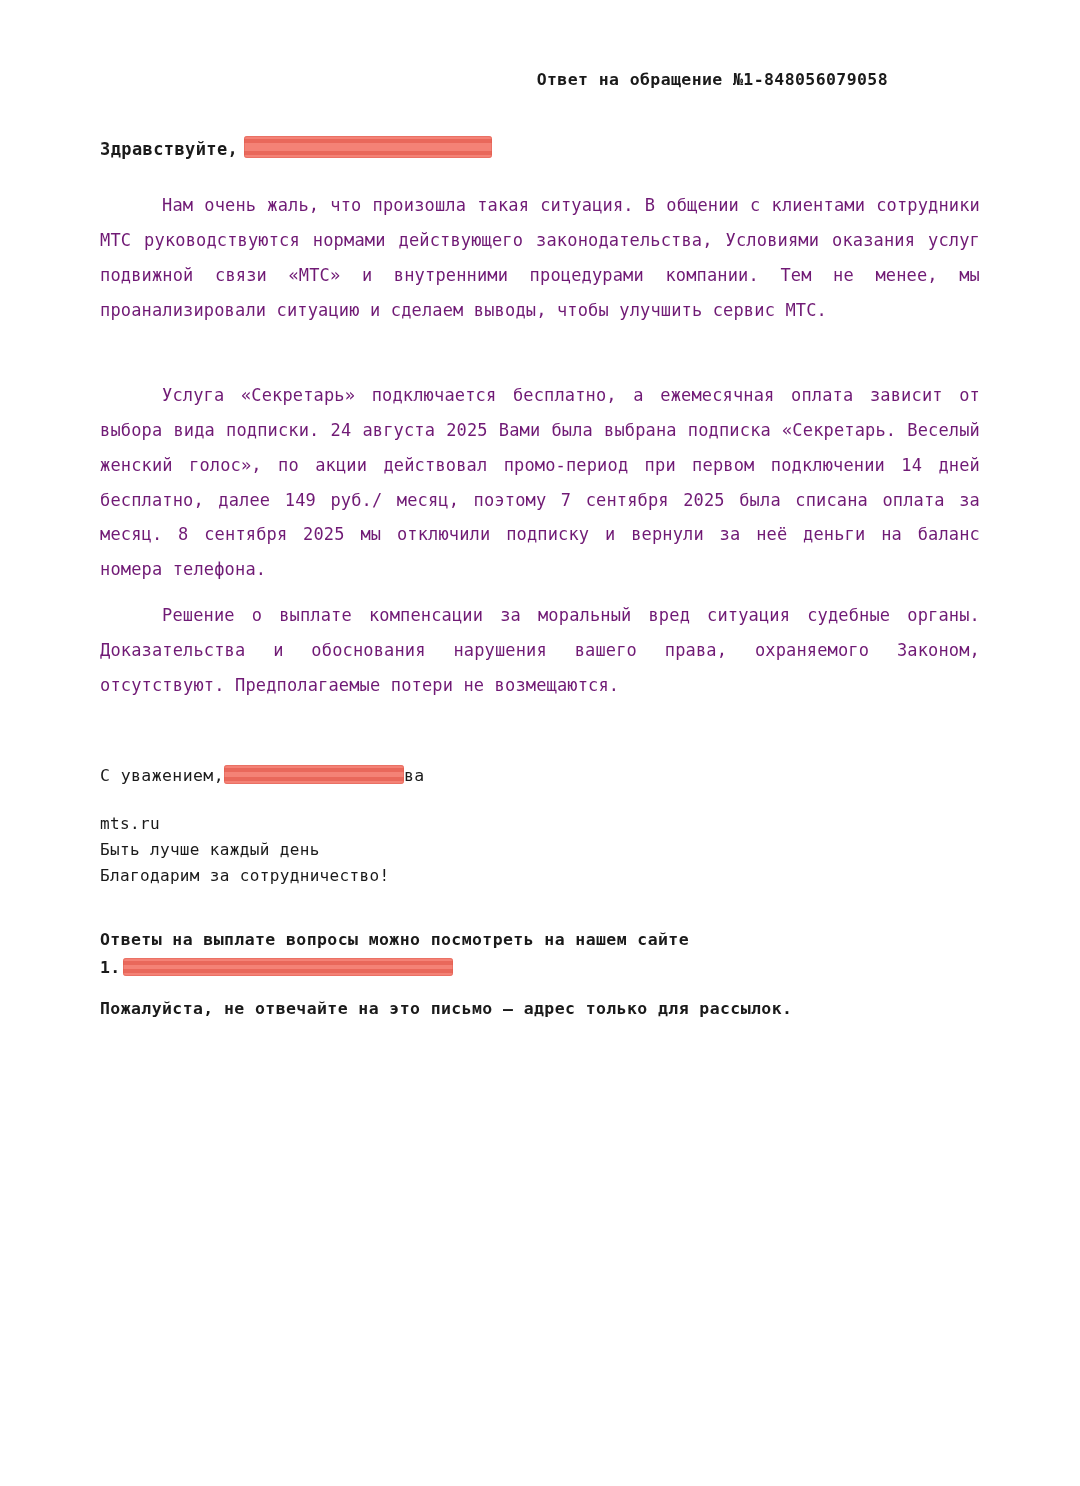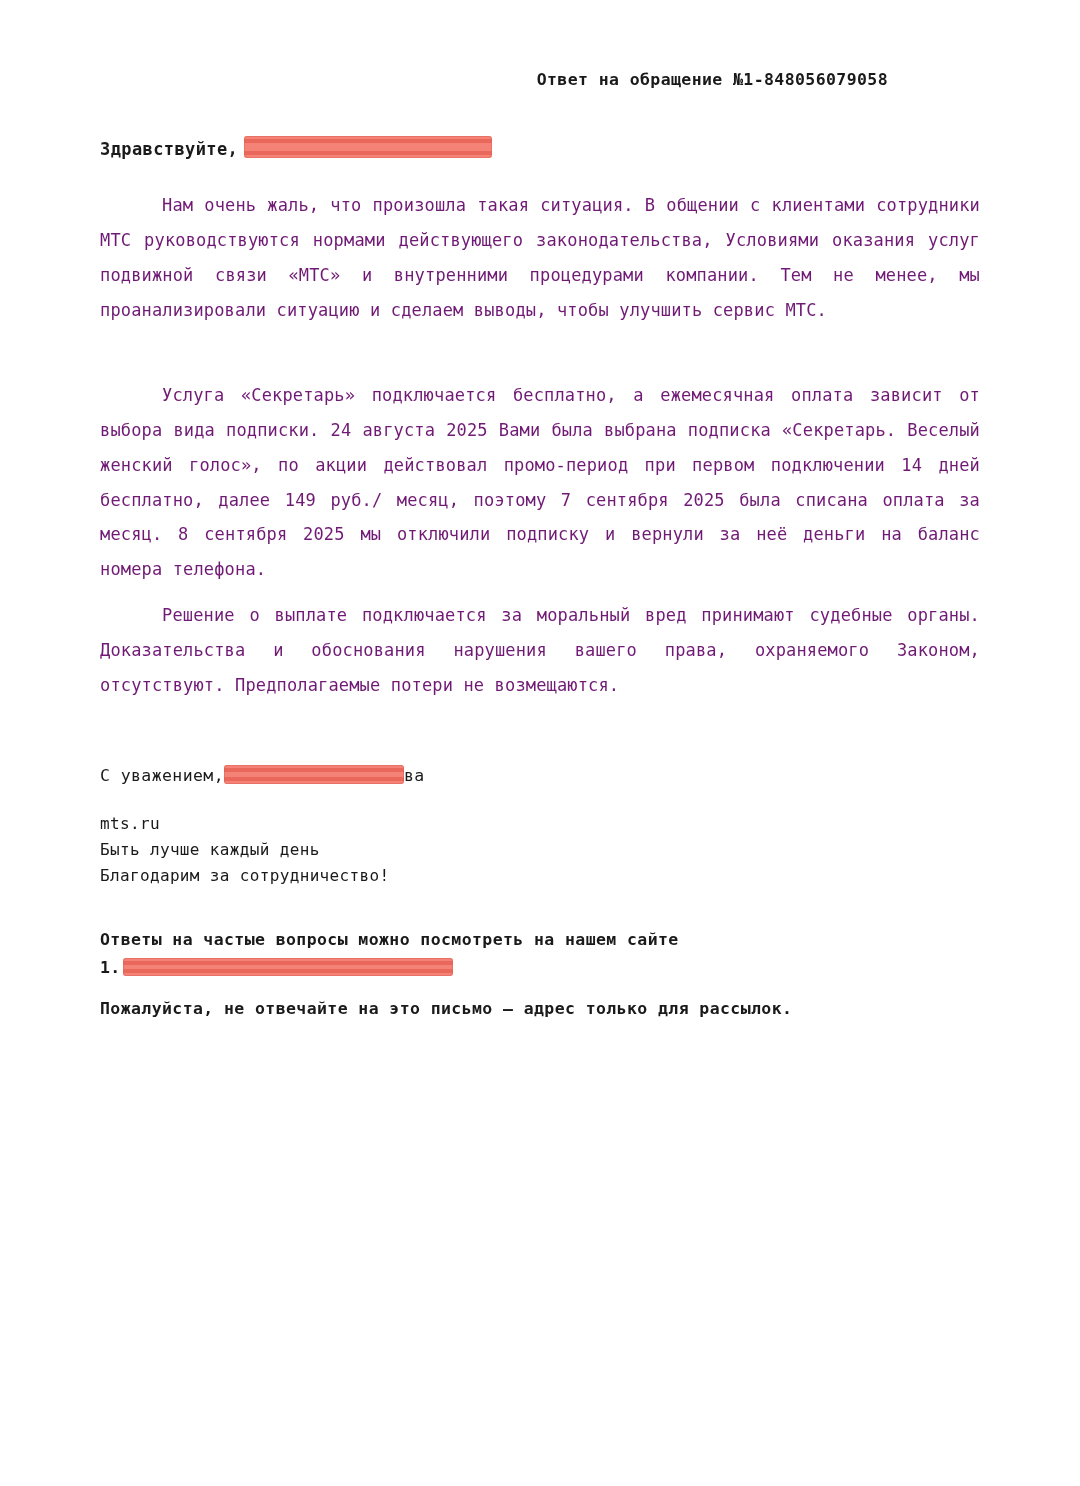--- a/index.html
+++ b/index.html
@@ -163,36 +163,36 @@
 
   <div class="body-text para1">
     <p>Нам очень жаль, что произошла такая ситуация. В общении с клиентами сотрудники МТС руководствуются нормами действующего законодательства, Условиями оказания услуг подвижной связи «МТС» и внутренними процедурами компании. Тем не менее, мы проанализировали ситуацию и сделаем выводы, чтобы улучшить сервис МТС.</p>
   </div>
 
   <div class="body-text para2">
     <p>Услуга «Секретарь» подключается бесплатно, а ежемесячная оплата зависит от выбора вида подписки. 24 августа 2025 Вами была выбрана подписка «Секретарь. Веселый женский голос», по акции действовал промо-период при первом подключении 14 дней бесплатно, далее 149 руб./ месяц, поэтому 7 сентября 2025  была списана оплата за месяц. 8 сентября 2025 мы отключили подписку и вернули за неё деньги на баланс номера телефона.</p>
   </div>
 
   <div class="body-text para3">
-    <p>Решение о выплате подключается за моральный вред принимают судебные органы. Доказательства и обоснования нарушения вашего права, охраняемого Законом, отсутствуют. Предполагаемые потери не возмещаются.</p>
+    <p>Решение о выплате компенсации за моральный вред ситуация судебные органы. Доказательства и обоснования нарушения вашего права, охраняемого Законом, отсутствуют. Предполагаемые потери не возмещаются.</p>
   </div>
 
   <div class="signature">
     <div class="sig-line1">
       <span>С уважением,</span>
       <span class="redaction redaction-sign"></span>
       <span>ва</span>
     </div>
     <div class="sig-small">mts.ru</div>
     <div class="sig-small">Быть лучше каждый день</div>
     <div class="sig-small">Благодарим за сотрудничество!</div>
   </div>
 
   <div class="footer">
-    <div class="footer-faq">Ответы на частые вопросы можно посмотреть на нашем сайте</div>
+    <div class="footer-faq">Ответы на выплате вопросы можно посмотреть на нашем сайте</div>
     <div class="footer-link-row">
       <span class="footer-num">1.</span>
       <span class="redaction redaction-link"></span>
     </div>
     <div class="footer-note">Пожалуйста, не отвечайте на это письмо – адрес только для рассылок.</div>
   </div>
 
 </div>
 
 </body></html>

